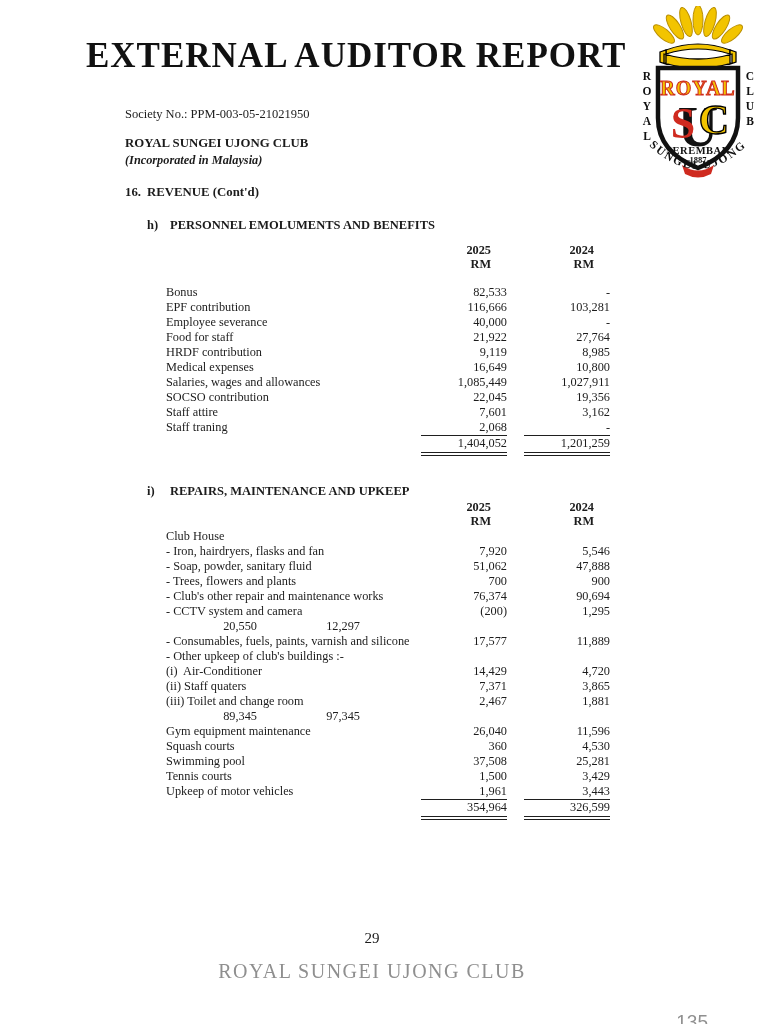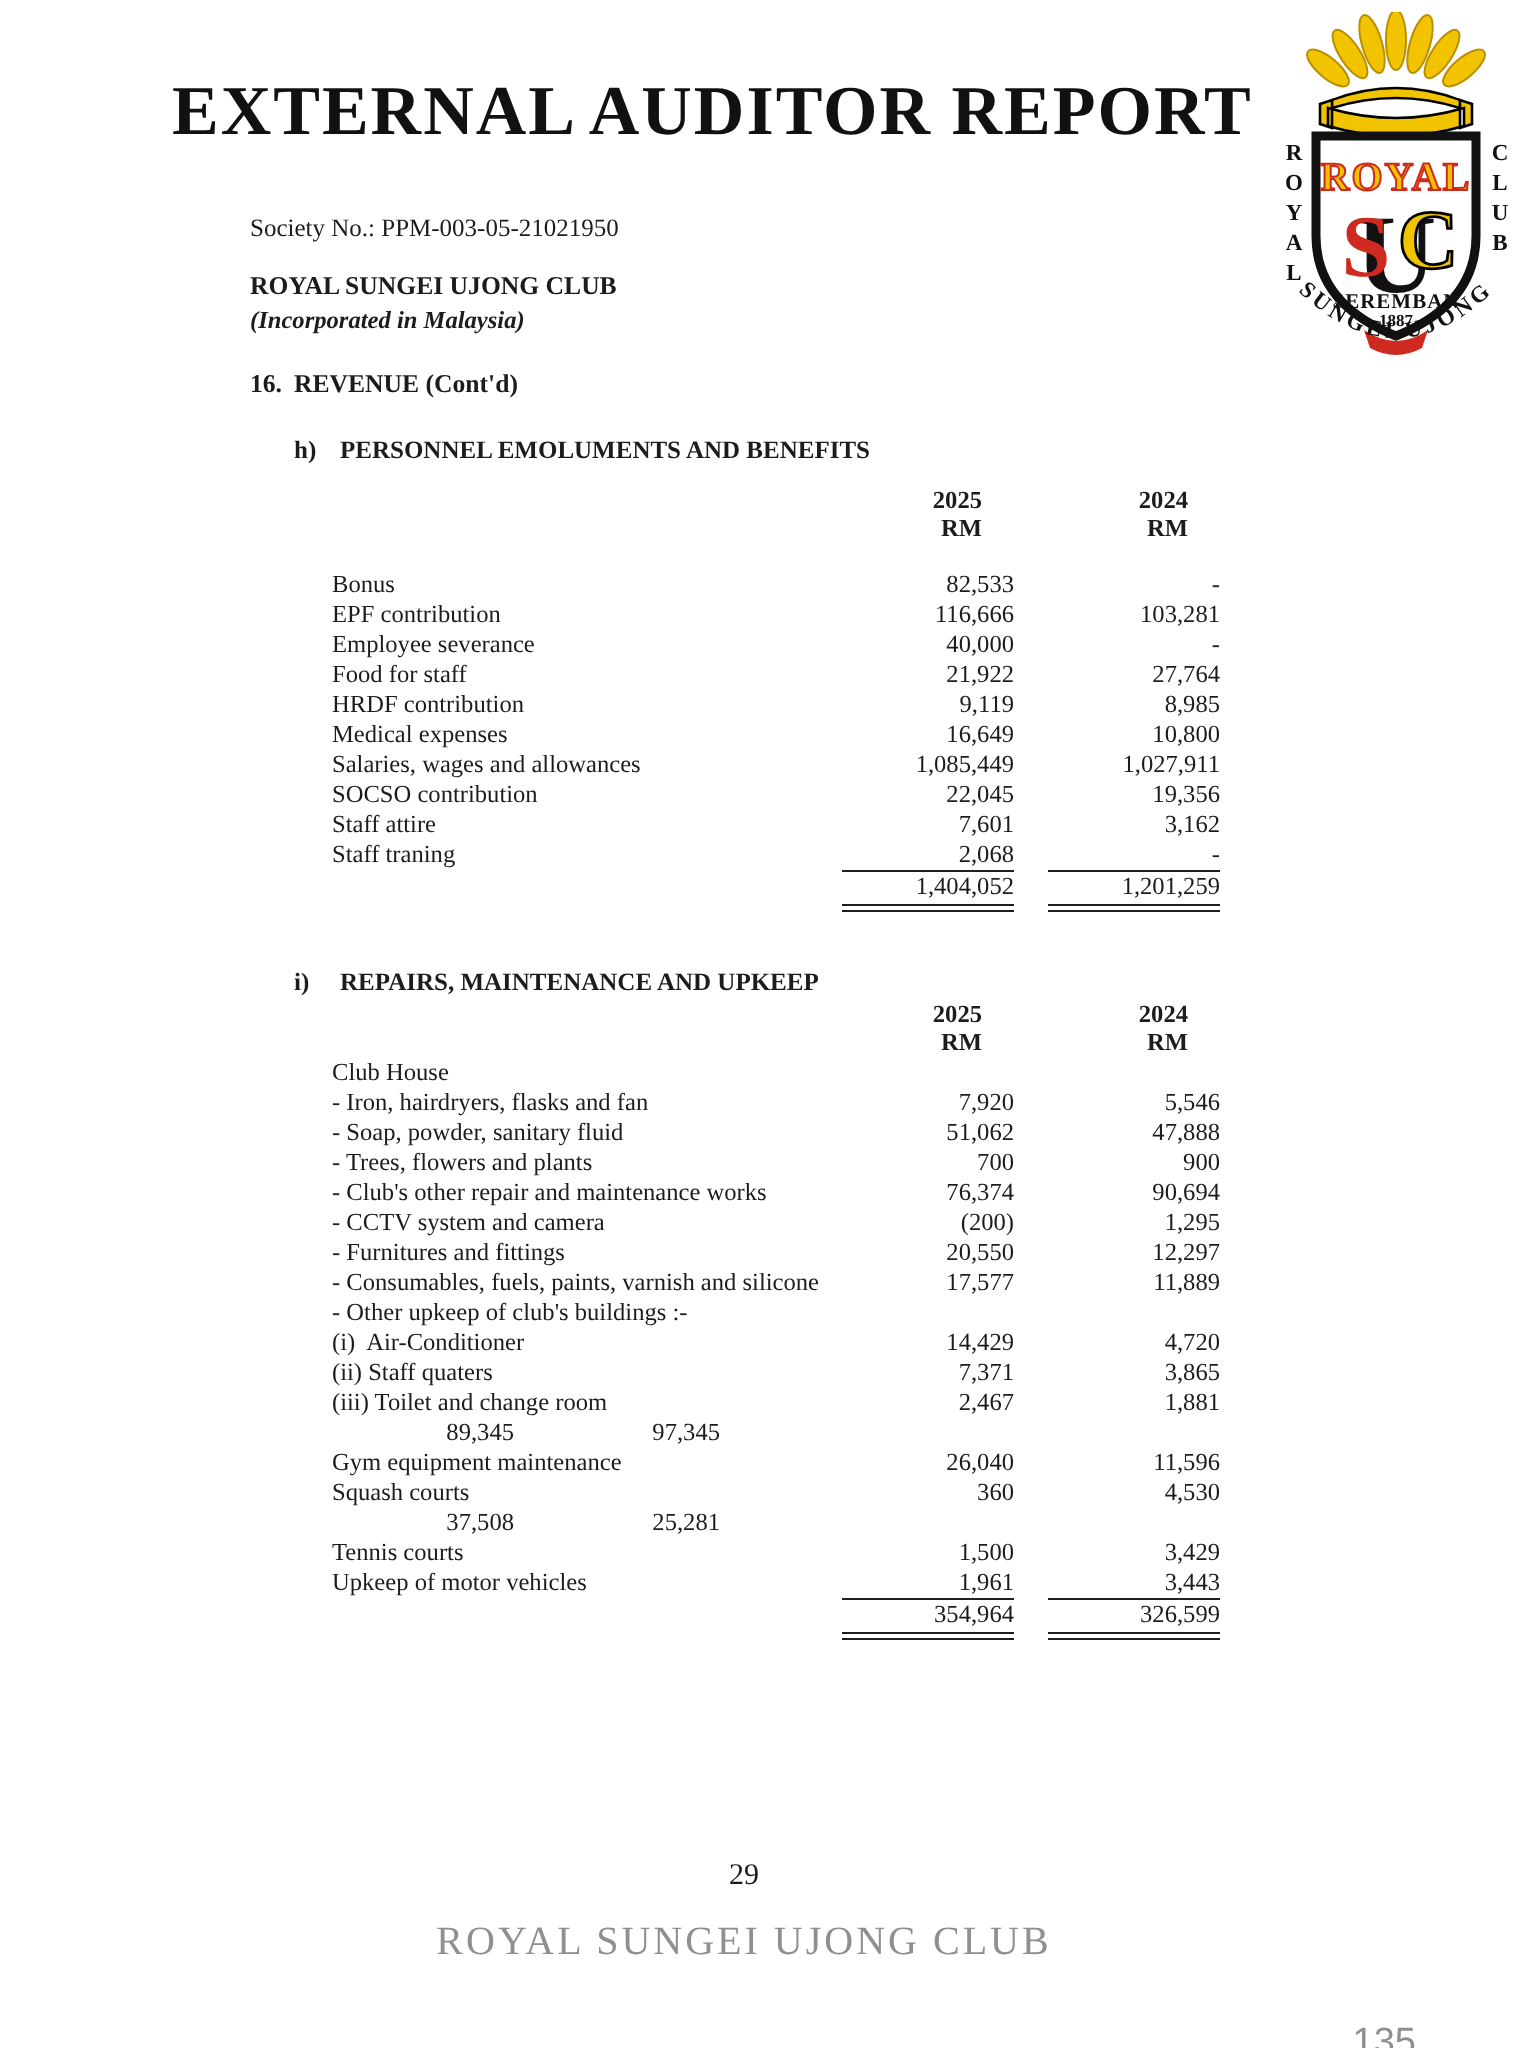--- a/index.html
+++ b/index.html
@@ -246,21 +246,20 @@
     <span class="lbl">- Club's other repair and maintenance works</span>
     <span class="c1"><span class="num">76,374</span></span>
     <span class="c2"><span class="num">90,694</span></span>
   </div>
       <div class="row">
     <span class="lbl">- CCTV system and camera</span>
     <span class="c1"><span class="num">(200)</span></span>
     <span class="c2"><span class="num">1,295</span></span>
   </div>
       <div class="row">
-    <span class="lbl">- Furnitures and fittings</span>
     <span class="c1"><span class="num">20,550</span></span>
     <span class="c2"><span class="num">12,297</span></span>
   </div>
       <div class="row">
     <span class="lbl">- Consumables, fuels, paints, varnish and silicone</span>
     <span class="c1"><span class="num">17,577</span></span>
     <span class="c2"><span class="num">11,889</span></span>
   </div>
       <div class="row">
     <span class="lbl">- Other upkeep of club's buildings :-</span>
@@ -290,20 +289,21 @@
     <span class="lbl">Gym equipment maintenance</span>
     <span class="c1"><span class="num">26,040</span></span>
     <span class="c2"><span class="num">11,596</span></span>
   </div>
       <div class="row">
     <span class="lbl">Squash courts</span>
     <span class="c1"><span class="num">360</span></span>
     <span class="c2"><span class="num">4,530</span></span>
   </div>
       <div class="row">
+    <span class="lbl">Swimming pool</span>
     <span class="c1"><span class="num">37,508</span></span>
     <span class="c2"><span class="num">25,281</span></span>
   </div>
       <div class="row">
     <span class="lbl">Tennis courts</span>
     <span class="c1"><span class="num">1,500</span></span>
     <span class="c2"><span class="num">3,429</span></span>
   </div>
       <div class="row rule-under">
     <span class="lbl">Upkeep of motor vehicles</span>

